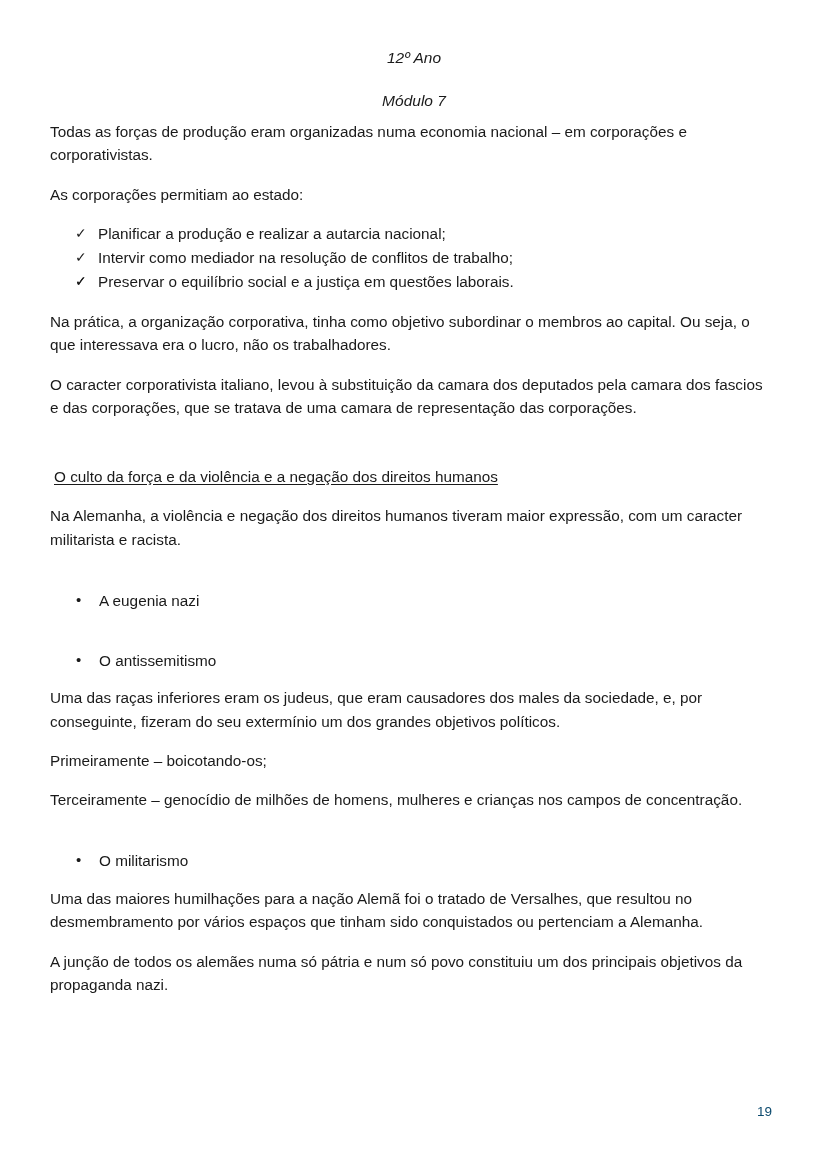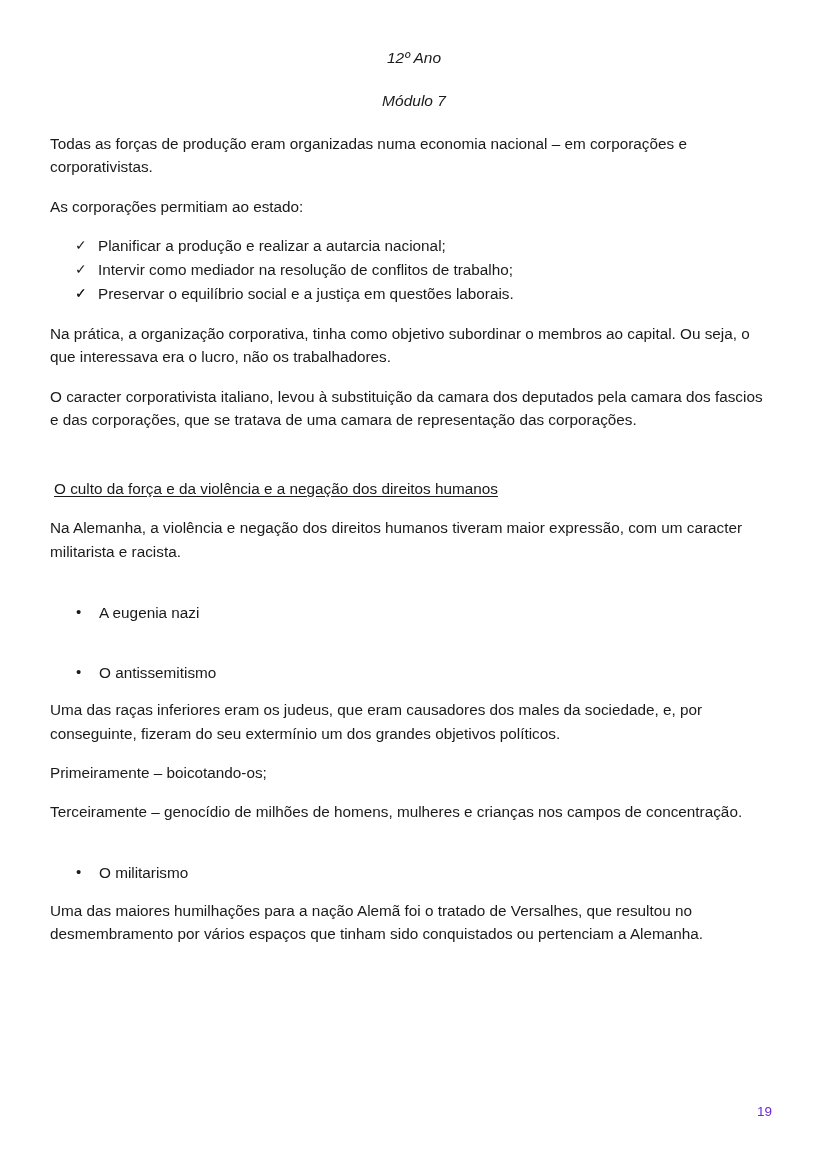--- a/index.html
+++ b/index.html
@@ -35,21 +35,21 @@
 
   
   .content {
     position: absolute;
     left: 50px;
     right: 56px;
     top: 120px;
   }
 
   p.para {
-    margin: 12px 0 16px 0;
+    margin: 0 0 16px 0;
     font-size: 15.3px;
     line-height: 1.52;
     text-align: left;
     color: #1a1a1a;
   }
 
   
   .section-heading {
     margin: 0 0 16px 4px;
     font-size: 15.3px;
@@ -107,21 +107,21 @@
 
   .gap-lg { height: 30px; }
   .gap-md { height: 22px; }
 
   
   .page-number {
     position: absolute;
     right: 56px;
     bottom: 52px;
     font-size: 13.5px;
-    color: #6d28d9;
+    color: #0c4a6e;
   }
 </style>
 </head>
 <body>
 
 <div class="page">
 
   <div class="doc-header header-grade">12º Ano</div>
   <div class="doc-header header-module">Módulo 7</div>
 
@@ -184,18 +184,19 @@
 
     <div class="gap-md"></div>
 
     <ul class="bullet-list">
       <li>
         <span class="dot">•</span>
         <span>O militarismo</span>
       </li>
     </ul>
     <p class="para">Uma das maiores humilhações para a nação Alemã foi o tratado de Versalhes, que resultou no desmembramento por vários espaços que tinham sido conquistados ou pertenciam a Alemanha.</p>
+    <p class="para">A junção de todos os alemães numa só pátria e num só povo constituiu um dos principais objetivos da propaganda nazi.</p>
 
   </div>
 
   <div class="page-number">19</div>
 
 </div>
 
 </body></html>

